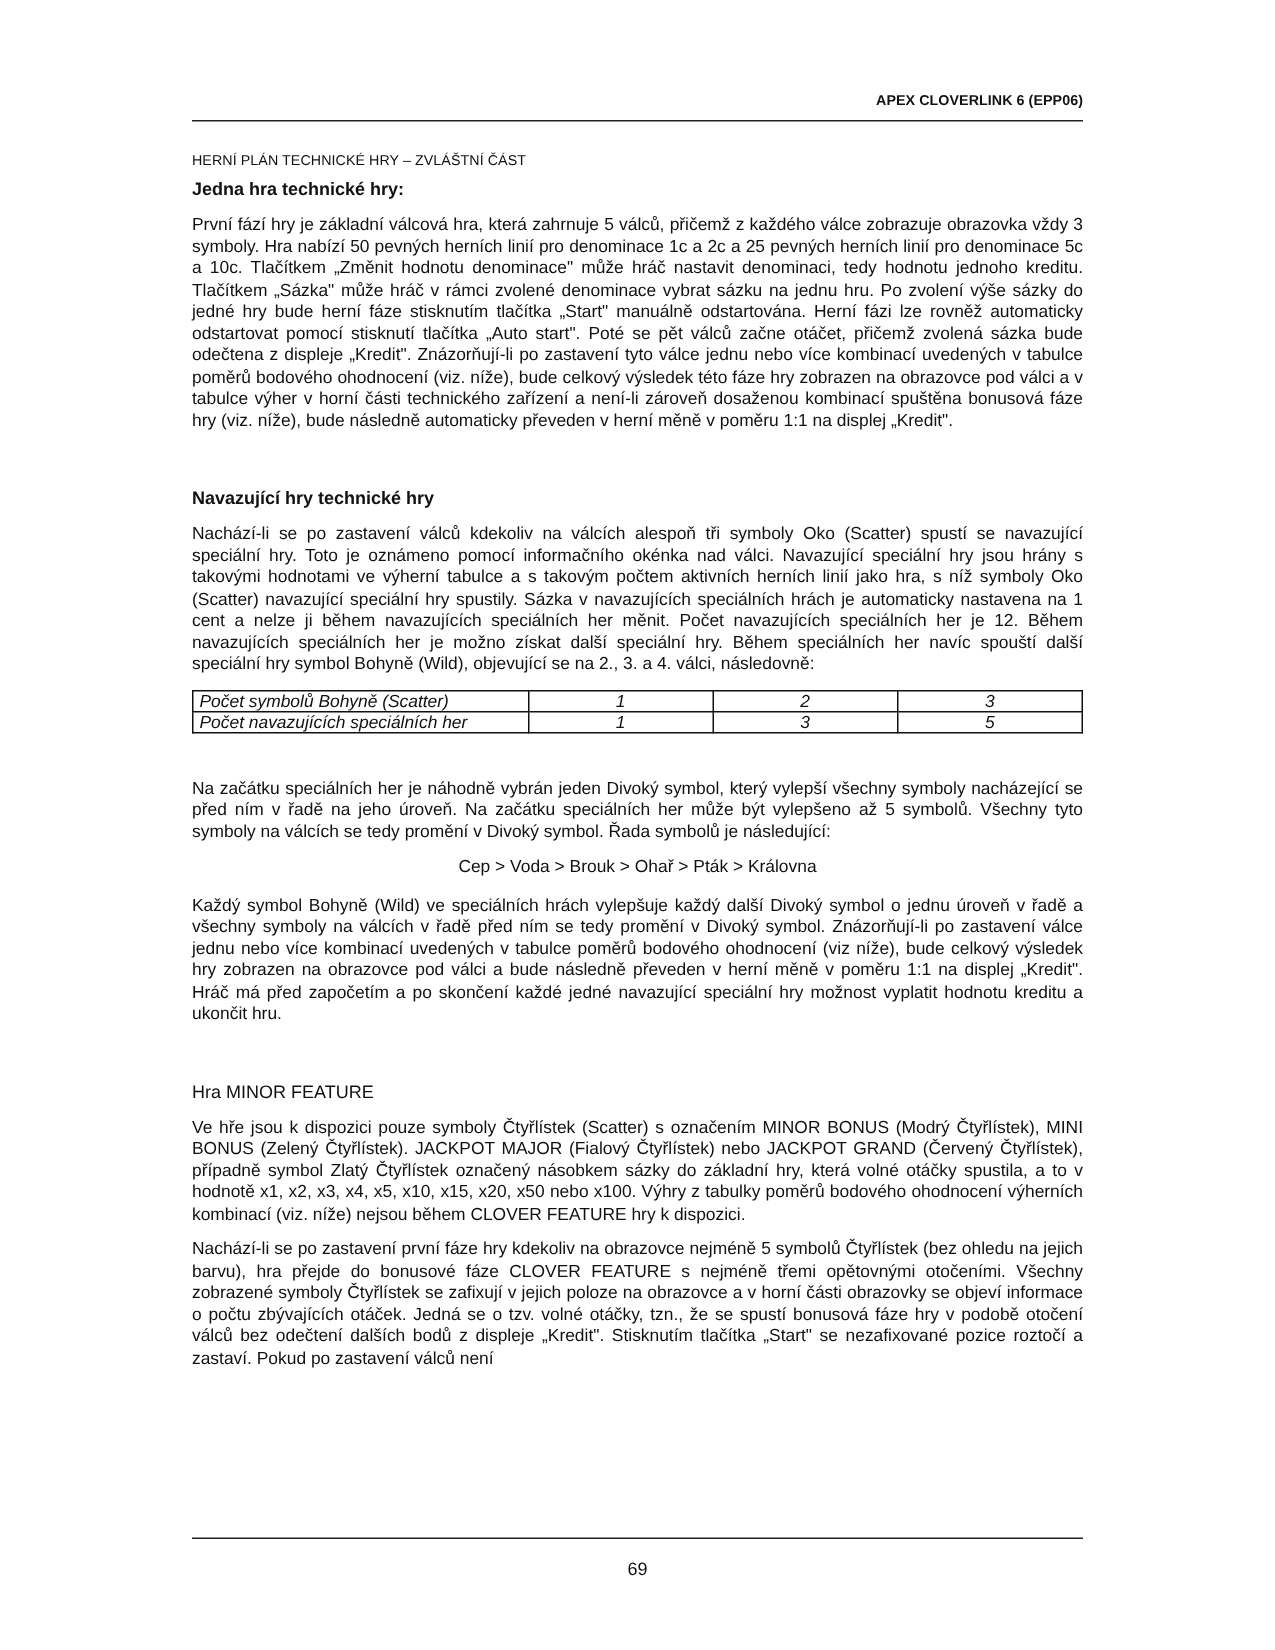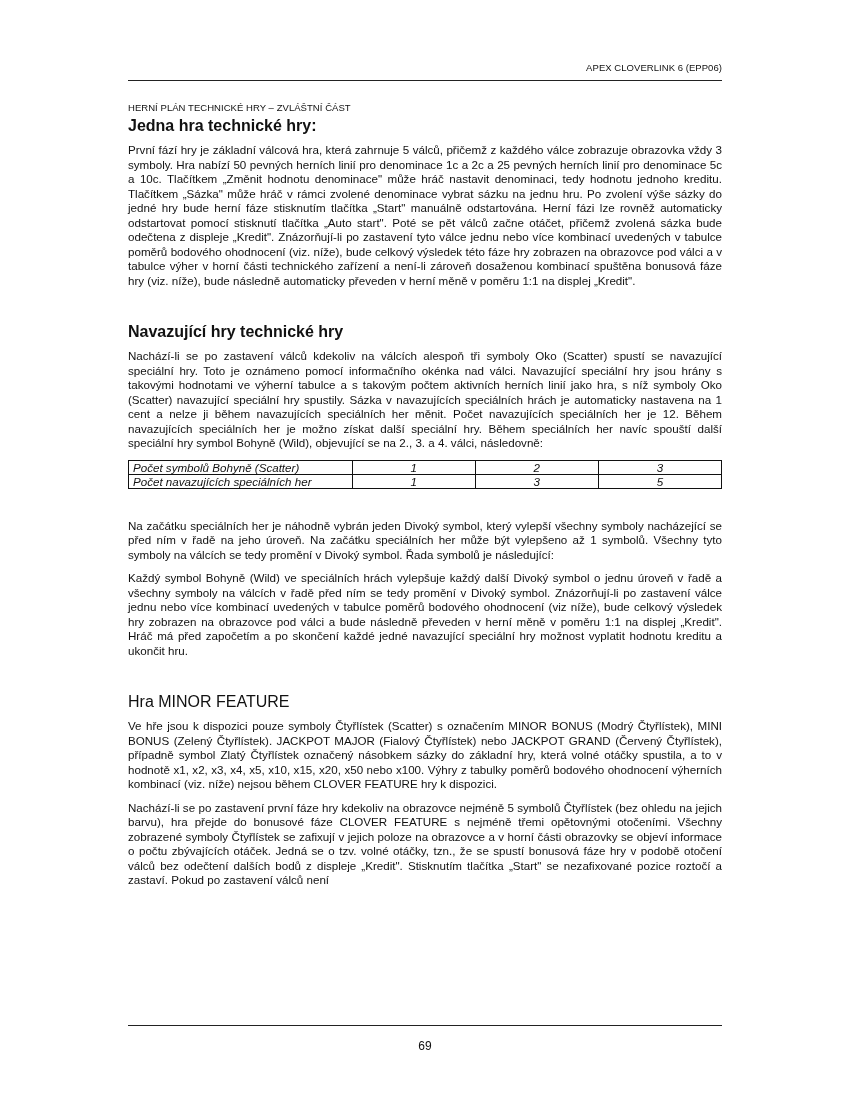--- a/index.html
+++ b/index.html
@@ -1,25 +1,25 @@
 <!DOCTYPE html>
 <html><head>
 <meta charset="utf-8">
 <style>
   html, body { margin:0; padding:0; background:#ffffff; }
   body { width:850px; height:1100px; position:relative; overflow:hidden;
          font-family:"Liberation Sans", sans-serif; color:#111; }
   .header { position:absolute; left:128px; top:62px; width:594px; height:18px;
             font-size:9.5px; letter-spacing:0.05px; }
   .header .left { position:absolute; left:0; top:0;margin-top:40px; }
-  .header .right { position:absolute; right:0; top:0; }
+  .header .right { position:absolute; right:0; top:0;font-weight:bold; }
   .header-rule { position:absolute; left:128px; top:80px; width:594px; height:0;
                  border-top:1.3px solid #222; }
   .content { position:absolute; left:128px; top:118px; width:594px; font-size:11.6px; line-height:14.5px; }
-  h2 { font-size:16px; font-weight:bold; margin:0 0 9px 0; line-height:16px; }
+  h2 { font-size:12px; font-weight:bold; margin:0 0 9px 0; line-height:16px; }
   h2.plain { font-weight:normal; }
   p { margin:0 0 9px 0; text-align:justify; }
   .sect-gap { height:27px; }
   table.t { border-collapse:collapse; width:594px; margin:5px 0 30px 0; font-size:11.6px;font-style:italic; }
   table.t td { border:1px solid #111; padding:0 4px; line-height:13px; }
   table.t td.lbl { width:220px; }
   table.t td.num { text-align:center; width:118px; }
   .center { text-align:center; margin:4px 0 11px 0; }
   .footer-rule { position:absolute; left:128px; top:1025px; width:594px; height:0; border-top:1.3px solid #222; }
   .page-num { position:absolute; left:0; width:850px; top:1039px; text-align:center; font-size:12px; }
@@ -53,21 +53,22 @@
         <td class="num">3</td>
       </tr>
       <tr>
         <td class="lbl">Počet navazujících speciálních her</td>
         <td class="num">1</td>
         <td class="num">3</td>
         <td class="num">5</td>
       </tr>
     </tbody>
       </table>
-    <p>Na začátku speciálních her je náhodně vybrán jeden Divoký symbol, který vylepší všechny symboly nacházející se před ním v řadě na jeho úroveň. Na začátku speciálních her může být vylepšeno až 1 symbolů. Všechny tyto symboly na válcích se tedy promění v Divoký symbol. Řada symbolů je následující:</p>
+    <p>Na začátku speciálních her je náhodně vybrán jeden Divoký symbol, který vylepší všechny symboly nacházející se před ním v řadě na jeho úroveň. Na začátku speciálních her může být vylepšeno až 5 symbolů. Všechny tyto symboly na válcích se tedy promění v Divoký symbol. Řada symbolů je následující:</p>
+    <div class="center">Cep &gt; Voda &gt; Brouk &gt; Ohař &gt; Pták &gt; Královna</div>
     <p>Každý symbol Bohyně (Wild) ve speciálních hrách vylepšuje každý další Divoký symbol o jednu úroveň v řadě a všechny symboly na válcích v řadě před ním se tedy promění v Divoký symbol. Znázorňují-li po zastavení válce jednu nebo více kombinací uvedených v tabulce poměrů bodového ohodnocení (viz níže), bude celkový výsledek hry zobrazen na obrazovce pod válci a bude následně převeden v herní měně v poměru 1:1 na displej „Kredit". Hráč má před započetím a po skončení každé jedné navazující speciální hry možnost vyplatit hodnotu kreditu a ukončit hru.</p>
   </section>
 
   <div class="sect-gap"></div>
 
   <section>
     <h2 class="plain">Hra MINOR FEATURE</h2>
     <p>Ve hře jsou k dispozici pouze symboly Čtyřlístek (Scatter) s označením MINOR BONUS (Modrý Čtyřlístek), MINI BONUS (Zelený Čtyřlístek). JACKPOT MAJOR (Fialový Čtyřlístek) nebo JACKPOT GRAND (Červený Čtyřlístek), případně symbol Zlatý Čtyřlístek označený násobkem sázky do základní hry, která volné otáčky spustila, a to v hodnotě x1, x2, x3, x4, x5, x10, x15, x20, x50 nebo x100. Výhry z tabulky poměrů bodového ohodnocení výherních kombinací (viz. níže) nejsou během CLOVER FEATURE hry k dispozici.</p>
     <p>Nachází-li se po zastavení první fáze hry kdekoliv na obrazovce nejméně 5 symbolů Čtyřlístek (bez ohledu na jejich barvu), hra přejde do bonusové fáze CLOVER FEATURE s nejméně třemi opětovnými otočeními. Všechny zobrazené symboly Čtyřlístek se zafixují v jejich poloze na obrazovce a v horní části obrazovky se objeví informace o počtu zbývajících otáček. Jedná se o tzv. volné otáčky, tzn., že se spustí bonusová fáze hry v podobě otočení válců bez odečtení dalších bodů z displeje „Kredit". Stisknutím tlačítka „Start" se nezafixované pozice roztočí a zastaví. Pokud po zastavení válců není</p>
   </section>

